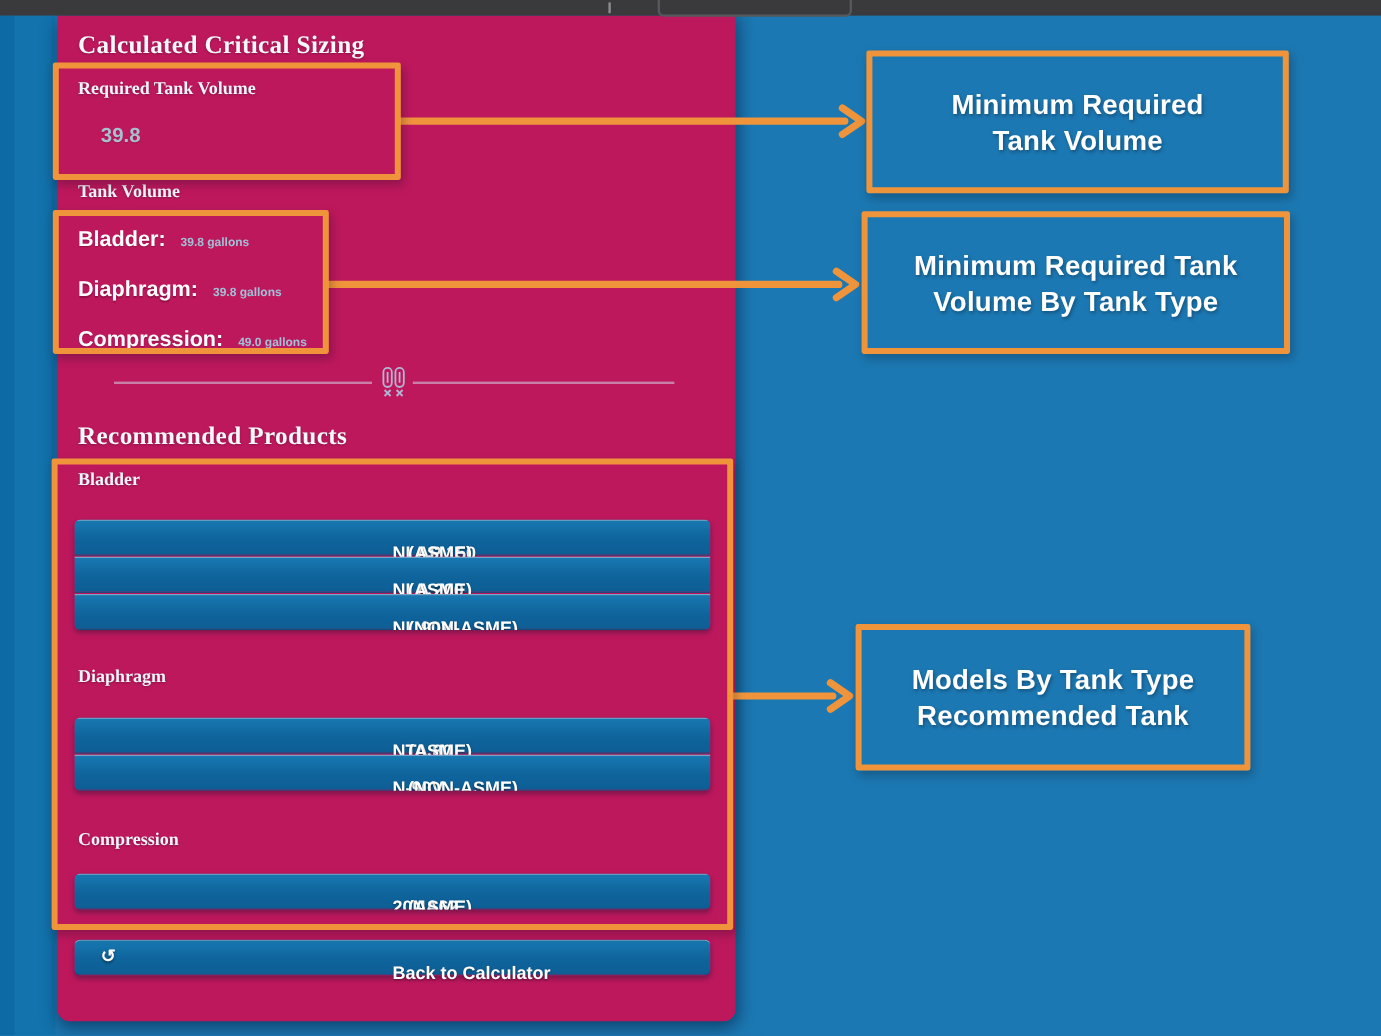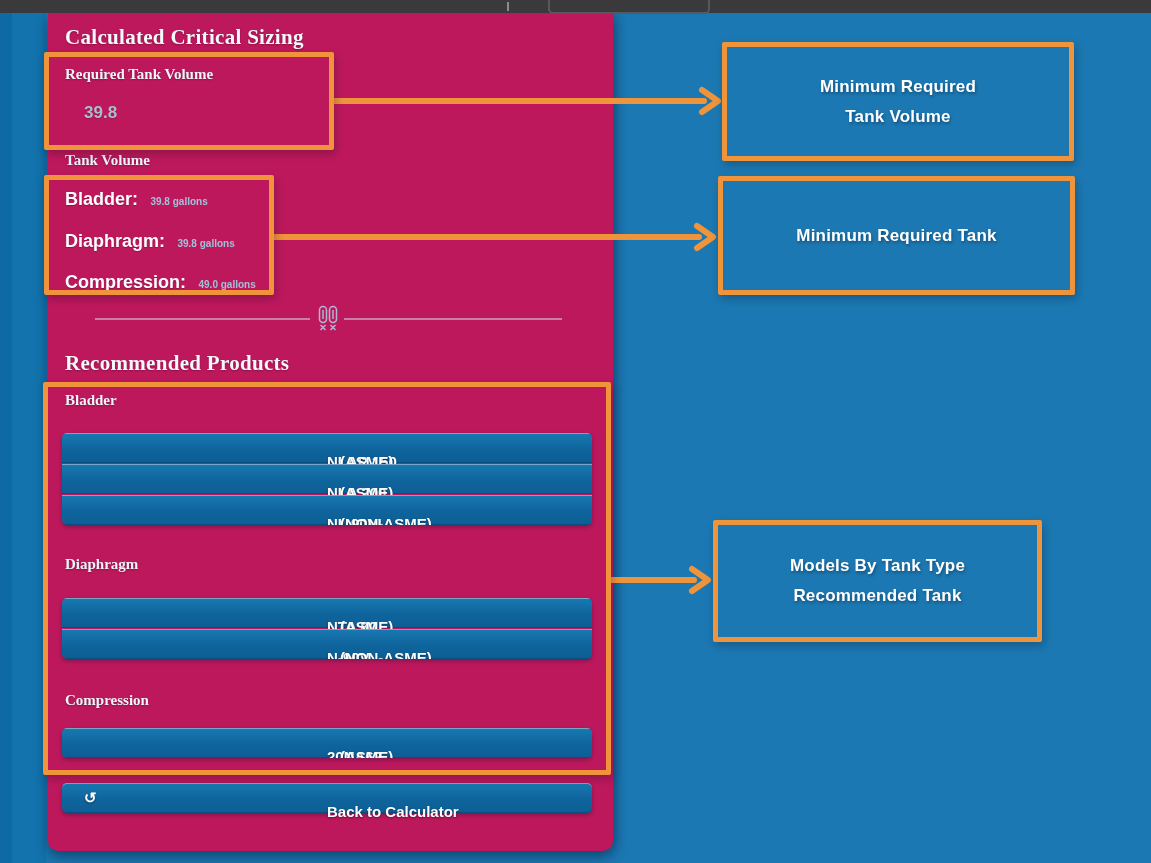--- a/index.html
+++ b/index.html
@@ -52,21 +52,21 @@
     color:#fff;font-weight:bold;font-size:15px;line-height:28px;text-align:center;
     font-family:"Liberation Sans",sans-serif;cursor:pointer;
     text-shadow:0 1px 2px rgba(0,0,0,.4);box-shadow:0 2px 4px rgba(0,20,45,.35);padding:0;}
   .backbtn .back-ic{position:absolute;left:22px;top:0;font-size:15px;line-height:28px;}
   
   .ann-rect{position:absolute;border:5px solid #f0943c;border-radius:2px;
     box-shadow:2px 4px 8px rgba(0,10,25,.25);z-index:5;pointer-events:none;}
   .callout{position:absolute;border:5px solid #f0943c;border-radius:2px;
     box-shadow:2px 4px 8px rgba(0,10,25,.25);z-index:5;
     display:flex;flex-direction:column;align-items:center;justify-content:center;
-    color:#fff;font-weight:bold;font-size:17px;line-height:30px;text-align:center;
+    color:#fff;font-weight:bold;font-size:23px;line-height:30px;text-align:center;
     text-shadow:1px 2px 3px rgba(0,10,25,.35);letter-spacing:.2px;}
   .arrows{position:absolute;left:0;top:0;width:1151px;height:863px;z-index:4;pointer-events:none;}
 </style>
 </head>
 <body>
 
 <div class="stage">
 
   <div class="topbar">
     <div class="addr-frag"></div>
@@ -173,19 +173,20 @@
       <path d="M692,569 L708,580 L692,591"></path>
     </g>
   </svg>
 
   <div class="callout" style="left:722px;top:42px;width:342px;height:109px">
     <div>Minimum Required</div>
     <div>Tank Volume</div>
   </div>
   <div class="callout" style="left:718px;top:176px;width:347px;height:109px">
     <div>Minimum Required Tank</div>
+    <div>Volume By Tank Type</div>
   </div>
   <div class="callout" style="left:713px;top:520px;width:319px;height:112px">
     <div>Models By Tank Type</div>
     <div>Recommended Tank</div>
   </div>
 
 </div>
 
 </body></html>

